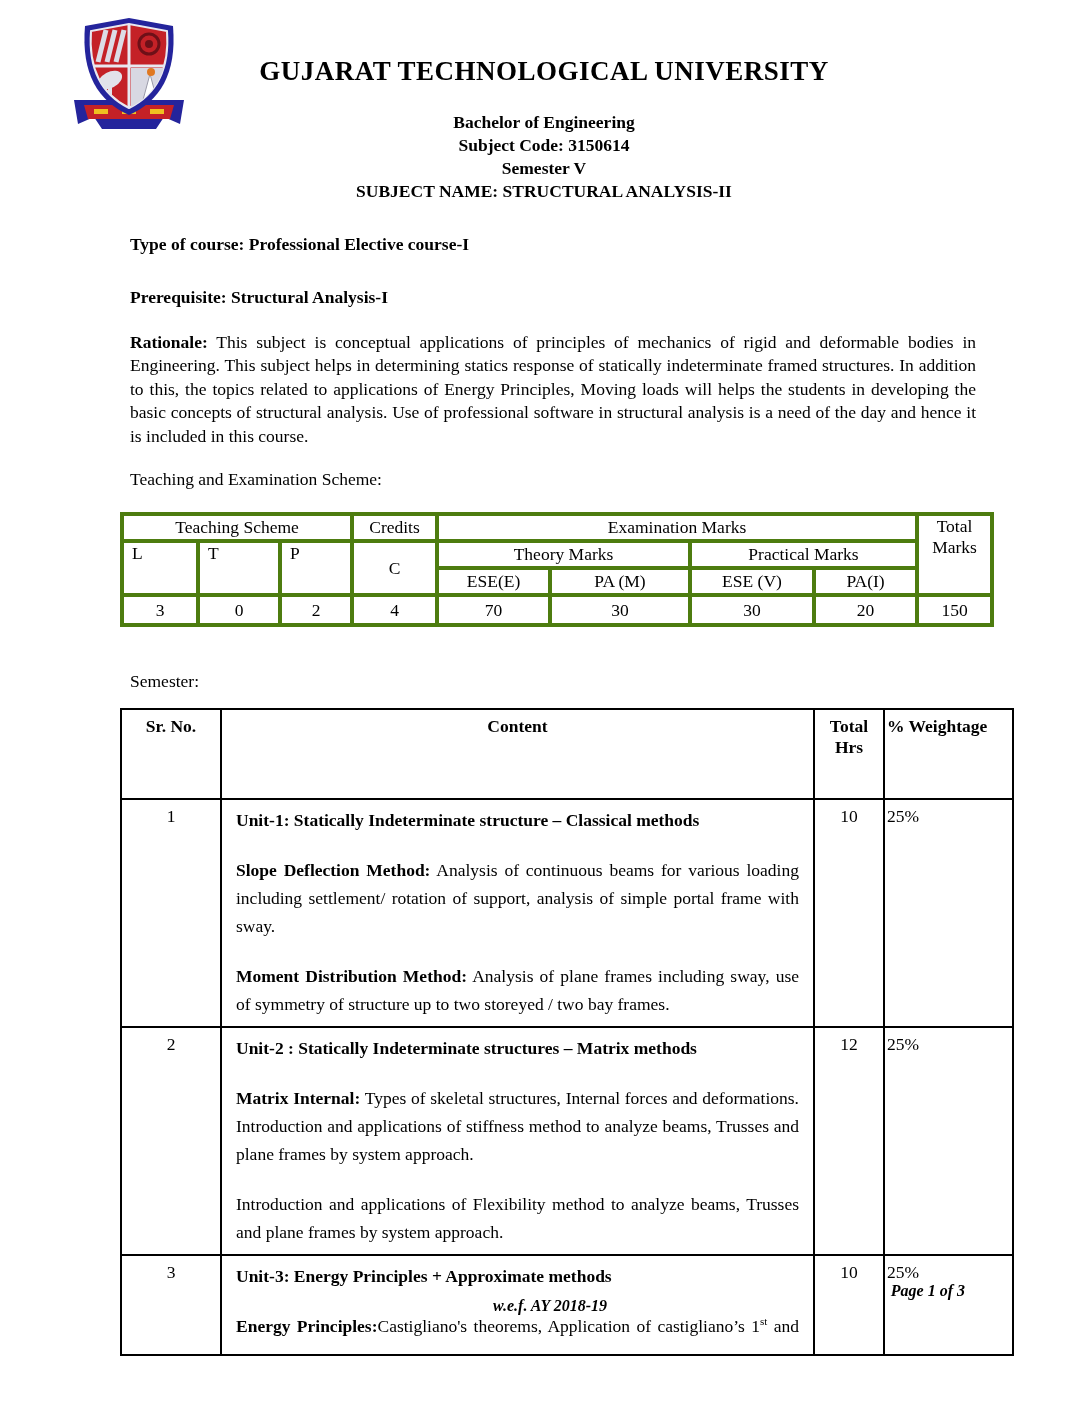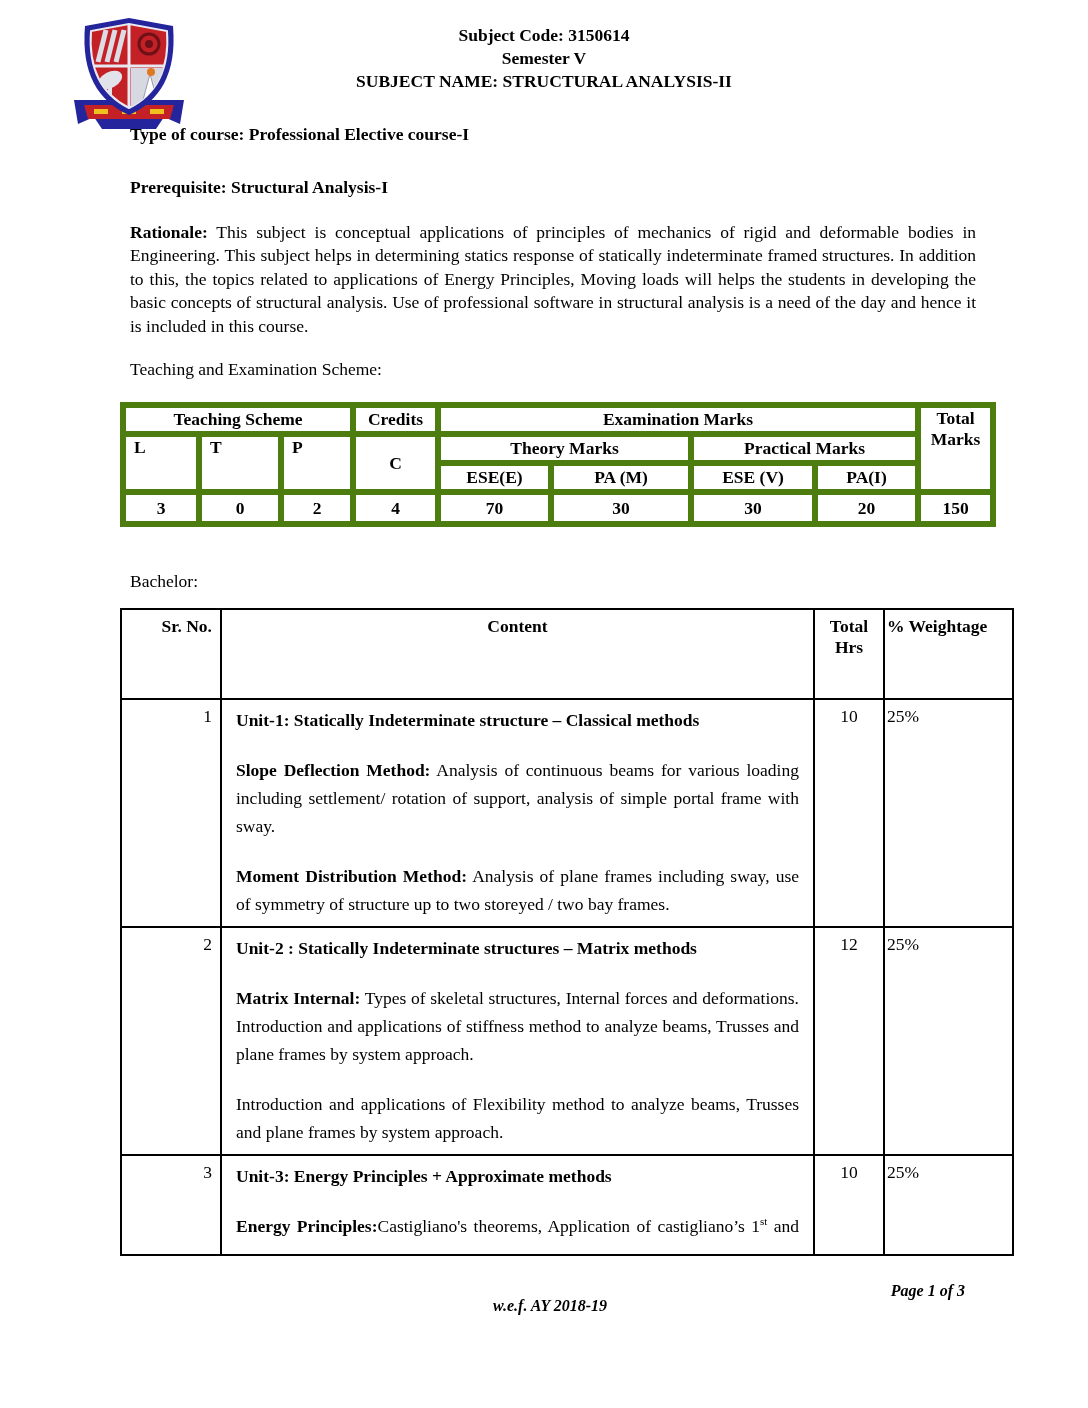--- a/index.html
+++ b/index.html
@@ -46,22 +46,22 @@
   }
   .content-heading { margin-top:44px; }
 
   
   .scheme-table {
     margin:22px 0 0 120px;
     border-collapse:collapse; table-layout:fixed;
     width:870px;
   }
   .scheme-table td {
-    border:6px solid #4d7c0f;
-    font-size:17.5px; font-weight:bold;
+    border:4px solid #4d7c0f;
+    font-size:17.5px; font-weight:normal;
     text-align:center; vertical-align:middle;
     padding:0 4px; height:23px;
     overflow:hidden;
   }
   .scheme-table td.ltp { text-align:left; vertical-align:top; padding-left:8px; }
   .scheme-table td.total-cell { vertical-align:top; }
   .scheme-table tr.vals td { height:26px; }
 
   
   .content-table {
@@ -70,21 +70,21 @@
     width:892px;
   }
   .content-table td {
     border:2px solid #000;
     font-size:17.5px;
     vertical-align:top;
     padding:6px 8px;
     overflow:hidden;
   }
   .content-table tr.head td { font-weight:bold; height:76px; }
-  .content-table td.c-sr { text-align:right; }
+  .content-table td.c-sr { text-align:center; }
   .content-table td.c-content-h { text-align:center; }
   .content-table td.c-hrs { text-align:center; }
   .content-table td.c-wt { text-align:left; padding-left:2px; }
   .content-table td.c-body { padding:6px 14px 8px 14px; }
   .unit-title { font-weight:bold; line-height:28px; }
   .unit-para { margin:22px 0 0 0; text-align:justify; line-height:28px; }
   .unit-para .lead { font-weight:bold; }
   .unit-para sup { font-size:11px; line-height:0; }
   .clip-86 { height:84px; overflow:hidden; }
 
@@ -135,21 +135,23 @@
         <ellipse cx="40" cy="64" rx="13" ry="8" fill="#e2e2ea" transform="rotate(-28 40 64)"></ellipse>
         <line x1="40" y1="70" x2="40" y2="84" stroke="#e2e2ea" stroke-width="4"></line>
 
         <rect x="61" y="52" width="36" height="40" fill="#d8d8e2"></rect>
         <path d="M73 84 L80 58 L87 84 Z" fill="#ffffff" stroke="#9a9aa8" stroke-width="1"></path>
         <circle cx="81" cy="56" r="4" fill="#e07820"></circle>
       </g>
     </svg>
   </div>
 
+  <h1 class="uni-title">GUJARAT TECHNOLOGICAL UNIVERSITY</h1>
   <div class="header-sub">
+    <div>Bachelor of Engineering</div>
     <div>Subject Code: 3150614</div>
     <div>Semester V</div>
     <div>SUBJECT NAME: STRUCTURAL ANALYSIS-II</div>
   </div>
 
   <div class="meta">
     <div class="meta-line">Type of course: Professional Elective course-I</div>
     <div class="meta-line">Prerequisite: Structural Analysis-I</div>
     <p class="rationale"><span class="lead">Rationale:</span><span> This subject is conceptual applications of principles of mechanics of rigid and deformable bodies in Engineering. This subject helps in determining statics response of statically indeterminate framed structures. In addition to this, the topics related to applications of Energy Principles, Moving loads will helps the students in developing the basic concepts of structural analysis. Use of professional software in structural analysis is a need of the day and hence it is included in this course.</span></p>
   </div>
@@ -196,21 +198,21 @@
         <td>4</td>
         <td>70</td>
         <td>30</td>
         <td>30</td>
         <td>20</td>
         <td>150</td>
       </tr>
     </tbody>
   </table>
 
-  <div class="section-heading content-heading">Bachelor:</div>
+  <div class="section-heading content-heading">Semester:</div>
 
   <table class="content-table">
     <colgroup>
       <col style="width:100px">
         <col style="width:593px">
         <col style="width:70px">
         <col style="width:129px">
     </colgroup>
     <tbody>
       <tr class="head">

